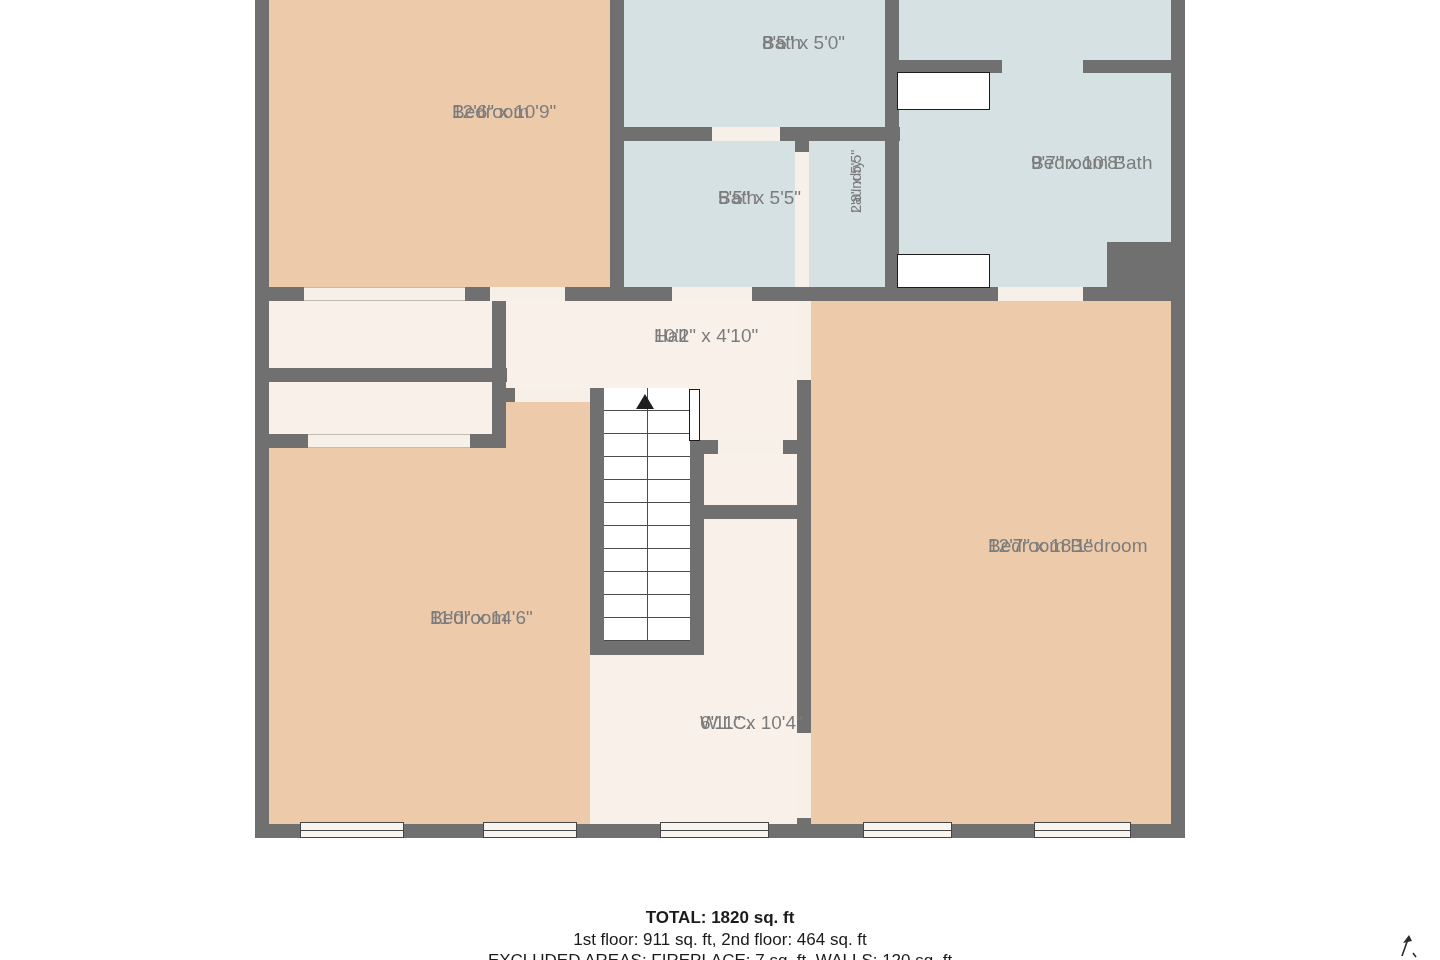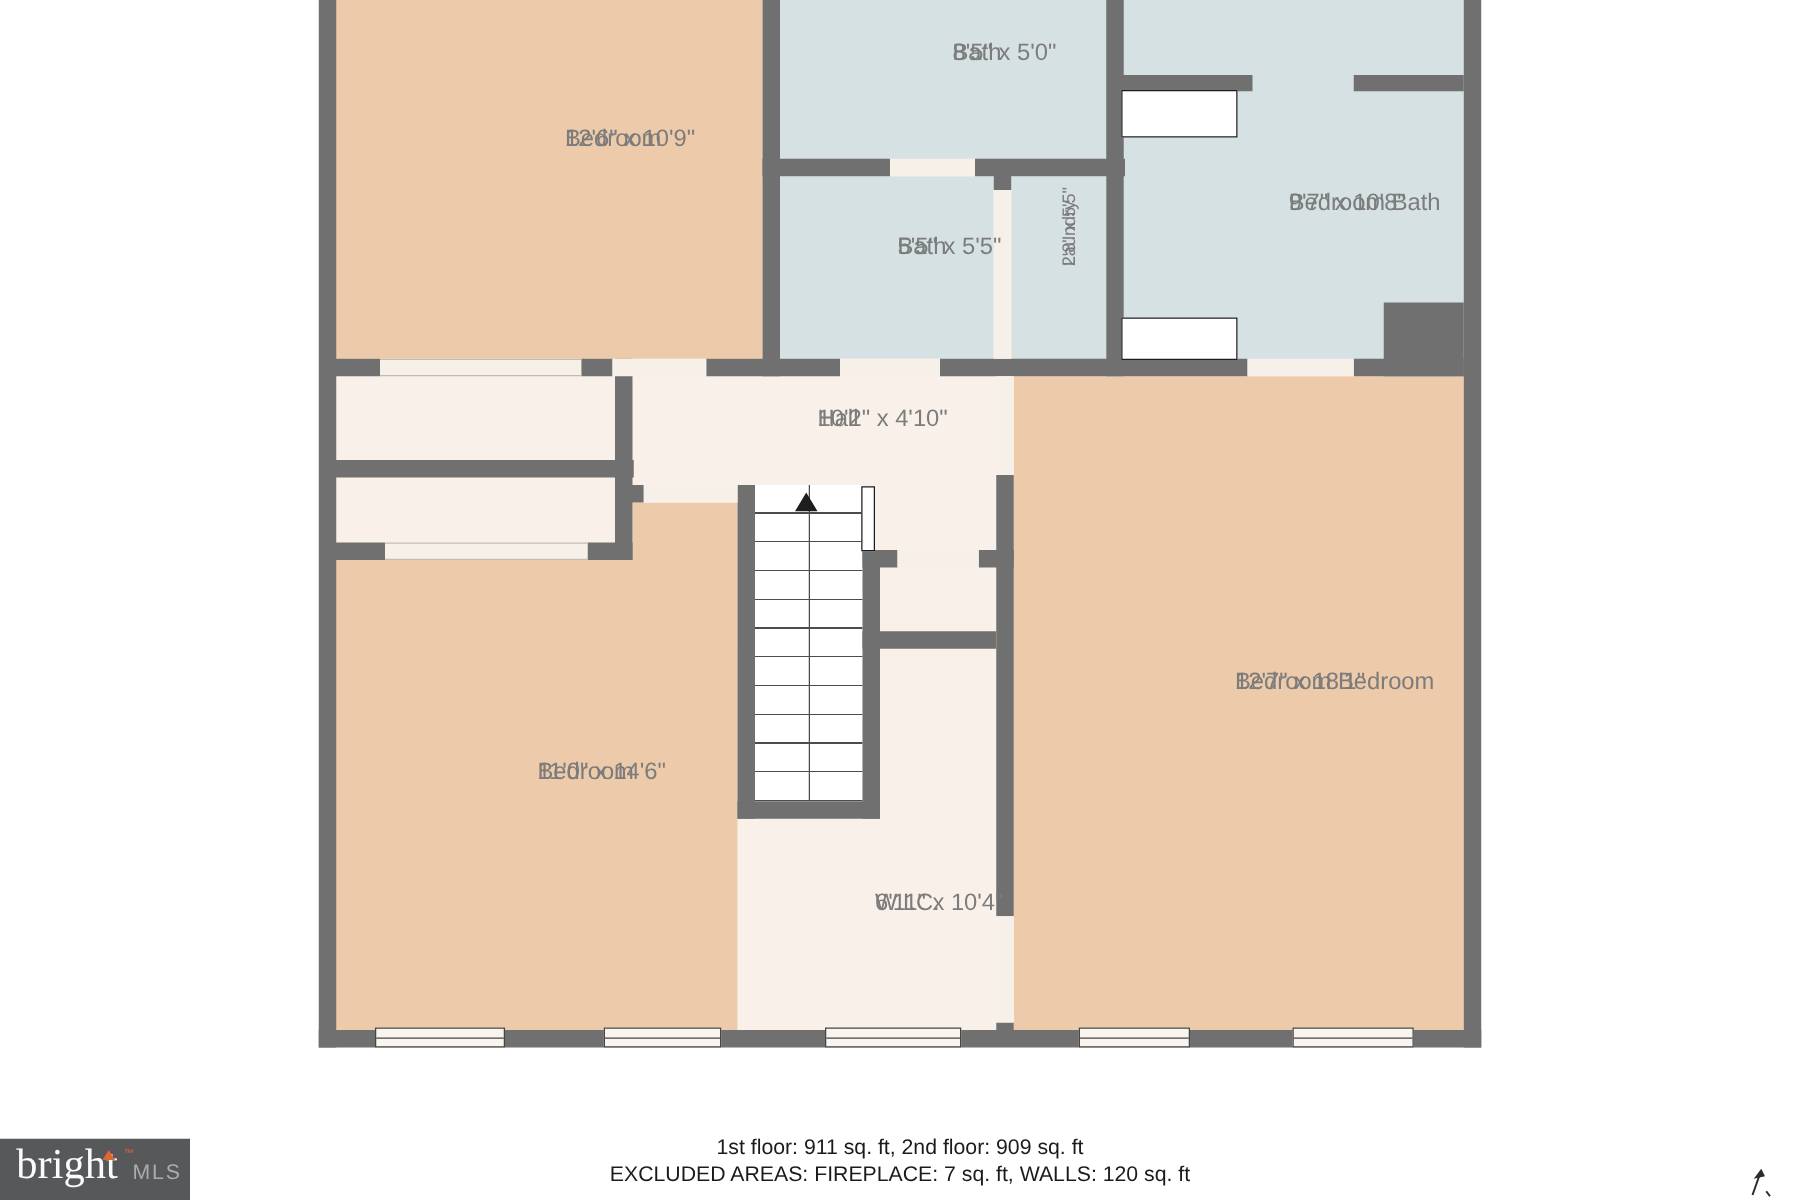--- a/index.html
+++ b/index.html
@@ -153,30 +153,25 @@
       <div>W.I.C.</div>
       <div>6'11" x 10'4"</div>
     </div>
     <div class="lbl" style="left:733px;top:532px">
       <div>Bedroom Bedroom</div>
       <div>12'7" x 18'1"</div>
     </div>
   </div>
 
   <div class="footer">
-    <div>1st floor: 911 sq. ft, 2nd floor: 909 sq. ft</div>
+    <div class="b">TOTAL: 1820 sq. ft</div>
+    <div>1st floor: 911 sq. ft, 2nd floor: 464 sq. ft</div>
     <div>EXCLUDED AREAS: FIREPLACE: 7 sq. ft, WALLS: 120 sq. ft</div>
   </div>
 
-  <div class="logo">
-    <span class="brand">bright</span>
-    <span class="arrow"></span>
-    <span class="tm">™</span>
-    <span class="mls">MLS</span>
-  </div>
 
   <svg class="compass" width="40" height="40" viewBox="0 0 40 40">
     <line x1="14" y1="28" x2="20" y2="11" stroke="#2b2b2b" stroke-width="1.6"></line>
     <polygon points="21,7 15,15 24,13" fill="#2b2b2b"></polygon>
     <line x1="25" y1="25" x2="28" y2="29" stroke="#2b2b2b" stroke-width="1.6"></line>
   </svg>
 
 </div>
 
 </body></html>

